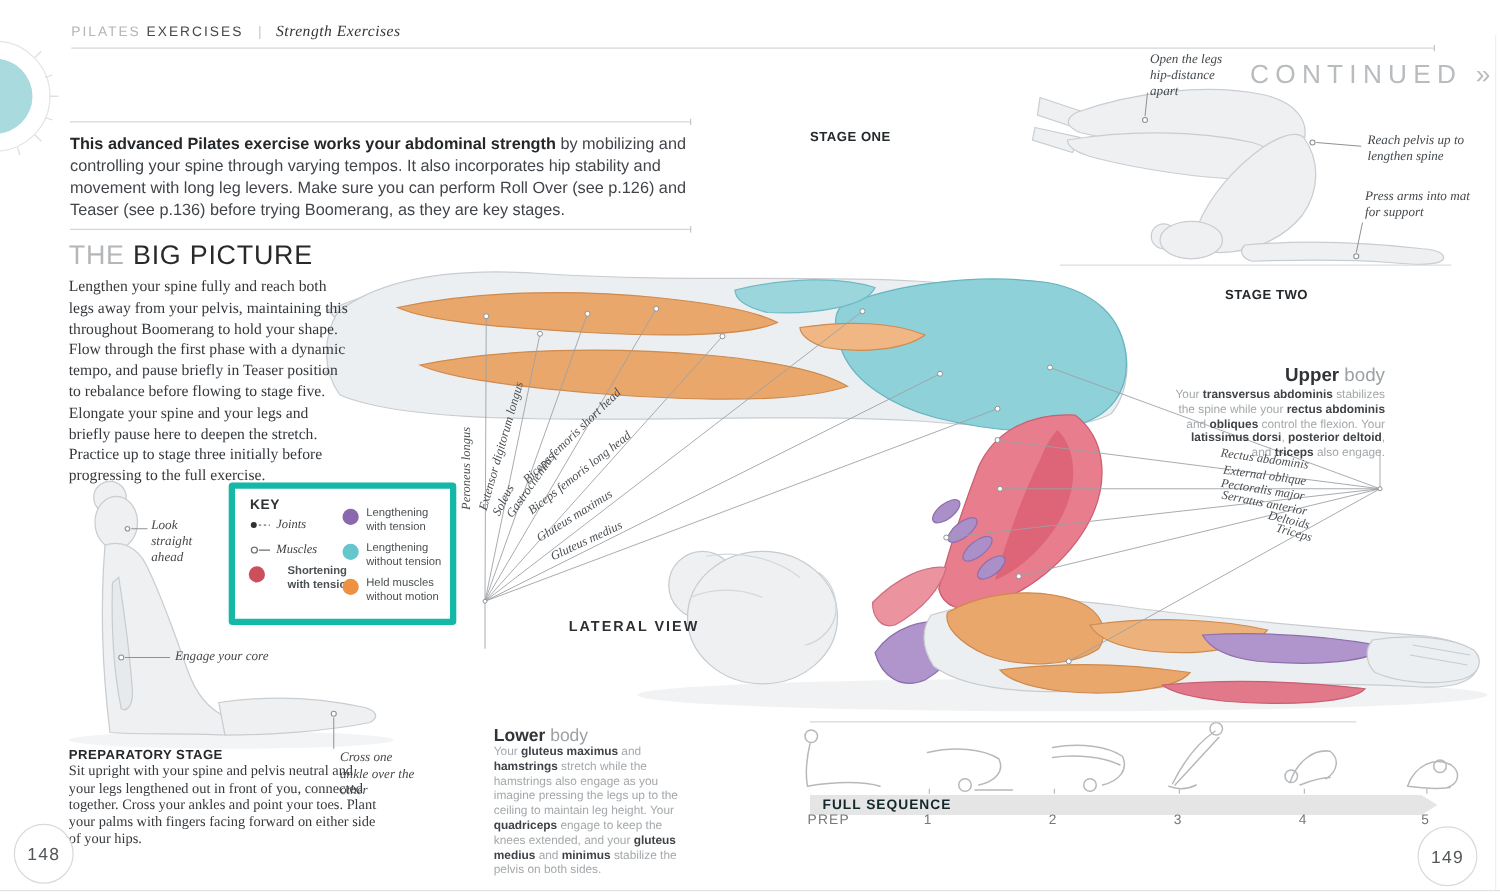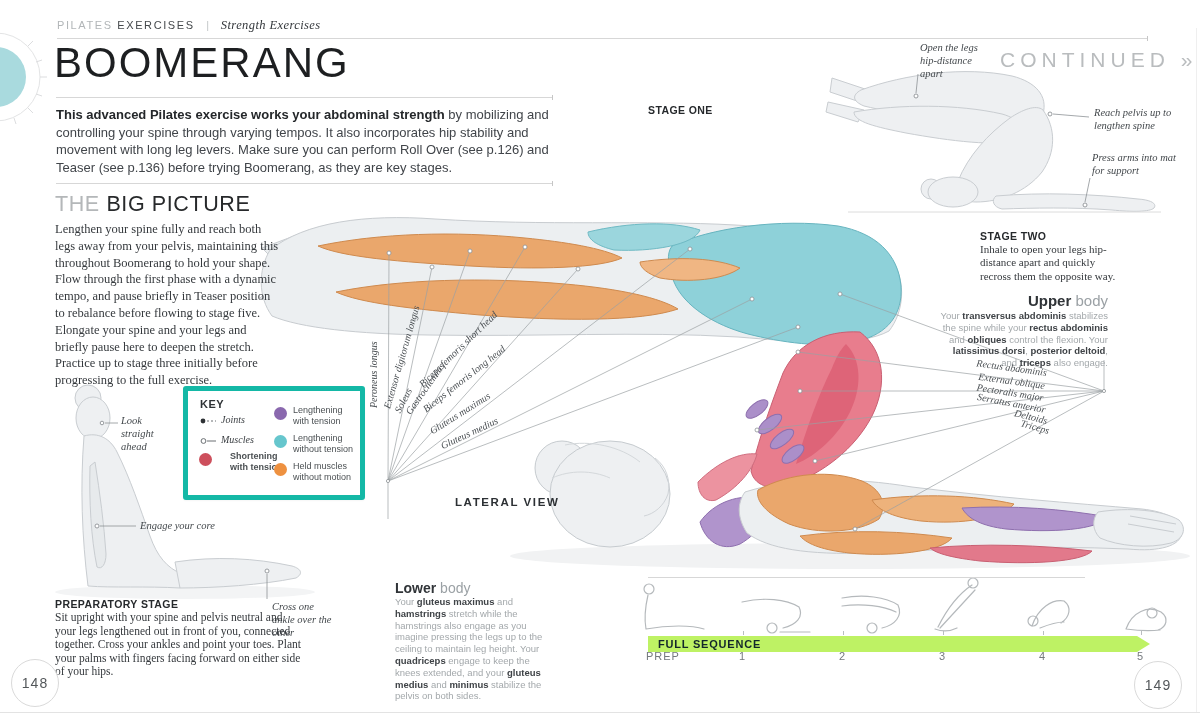--- a/index.html
+++ b/index.html
@@ -260,35 +260,33 @@
   </svg>
 
   <div class="abs hdr">
     <span class="lt">PILATES</span>
     <span class="dk">EXERCISES</span>
     <span class="dv">|</span>
     <span class="sub">Strength Exercises</span>
   </div>
   <div class="rule tick" style="left:57px;top:38px;width:1091px;"></div>
 
-  <div class="abs title">BOOMERANG</div>
   <div class="abs continued">CONTINUED »</div>
 
   <div class="rule tick" style="left:56px;top:97px;width:497px;"></div>
   <div class="abs intro"><span class="rb">This advanced Pilates exercise works your abdominal strength</span><span> by mobilizing and controlling your spine through varying tempos. It also incorporates hip stability and movement with long leg levers. Make sure you can perform Roll Over (see p.126) and Teaser (see p.136) before trying Boomerang, as they are key stages.</span></div>
   <div class="rule tick" style="left:56px;top:183px;width:497px;"></div>
 
   <div class="abs bp-head">
     <span class="lt">THE </span><span class="dk">BIG PICTURE</span>
   </div>
   <div class="abs serif-body bp-body">Lengthen your spine fully and reach both legs away from your pelvis, maintaining this throughout Boomerang to hold your shape. Flow through the first phase with a dynamic tempo, and pause briefly in Teaser position to rebalance before flowing to stage five. Elongate your spine and your legs and briefly pause here to deepen the stretch. Practice up to stage three initially before progressing to the full exercise.</div>
 
   <div class="abs blk-head s1-head">STAGE ONE</div>
   <div class="abs blk-head s2-head">STAGE TWO</div>
-  <div class="abs stage-body s2-body">Inhale to open your legs hip-distance apart and quickly recross them the opposite way.</div>
 
   <div class="abs ann" style="left:920px;top:41px;width:72px;">Open the legs hip-distance apart</div>
   <div class="abs ann" style="left:1094px;top:106px;width:90px;">Reach pelvis up to lengthen spine</div>
   <div class="abs ann" style="left:1092px;top:151px;width:90px;">Press arms into mat for support</div>
   <div class="abs ann" style="left:121px;top:414px;width:50px;">Look straight ahead</div>
   <div class="abs ann" style="left:140px;top:519px;width:110px;">Engage your core</div>
   <div class="abs ann" style="left:272px;top:600px;width:62px;">Cross one ankle over the other</div>
 
   <div class="abs ub-head">
     <span class="bh-b">Upper</span><span class="bh-l"> body</span>
@@ -339,21 +337,21 @@
     <span class="key-dot kd3" style="background-color: rgb(238, 145, 64);"></span>
     <span class="key-item-label kl3">Held muscles without motion</span>
   </div>
 
   <div class="abs lateral">LATERAL VIEW</div>
 
   <div class="abs blk-head prep-head">PREPARATORY STAGE</div>
   <div class="abs serif-body prep-body">Sit upright with your spine and pelvis neutral and your legs lengthened out in front of you, connected together. Cross your ankles and point your toes. Plant your palms with fingers facing forward on either side of your hips.</div>
 
   <div class="rule seq-rule"></div>
-  <div class="abs seq-bar" style="background-color: #bef264;">
+  <div class="abs seq-bar" style="background-color: #e5e5e5;">
     <span class="seq-label">FULL SEQUENCE</span>
   </div>
   <span class="seq-tick" style="left:743px;"></span>
   <span class="seq-tick" style="left:843px;"></span>
   <span class="seq-tick" style="left:943px;"></span>
   <span class="seq-tick" style="left:1043px;"></span>
   <span class="seq-tick" style="left:1141px;"></span>
   <span class="seq-step" style="left:646px;">PREP</span>
   <span class="seq-step" style="left:739px;">1</span>
   <span class="seq-step" style="left:839px;">2</span>

